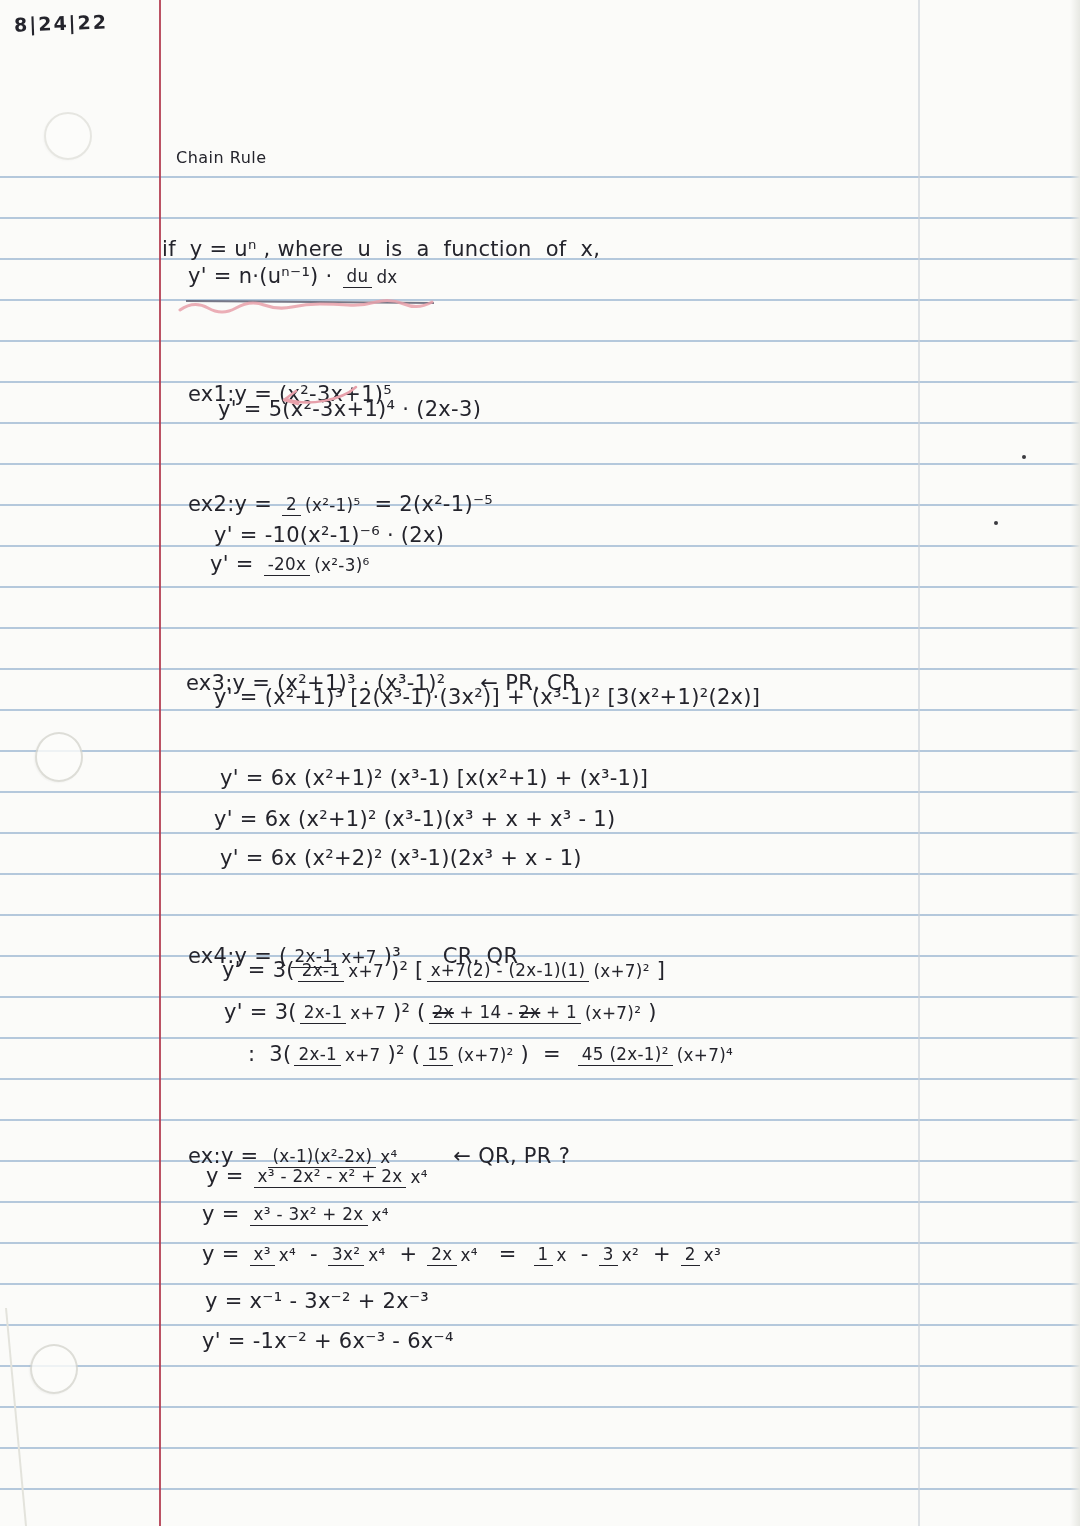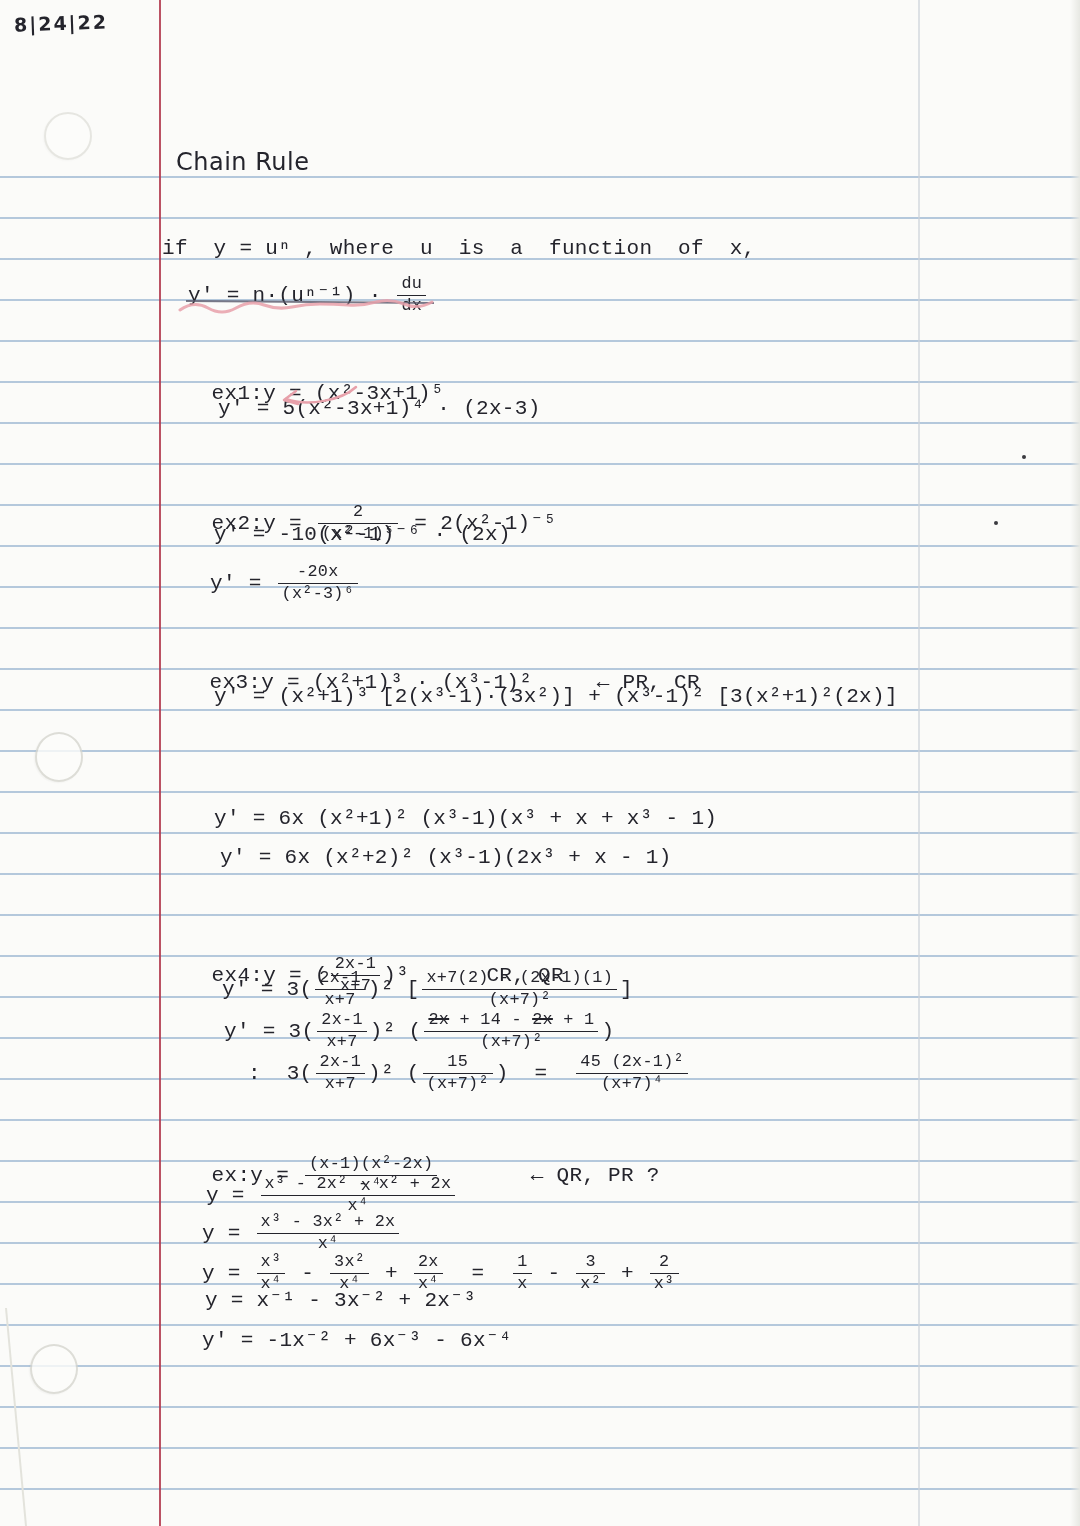--- a/index.html
+++ b/index.html
@@ -18,27 +18,27 @@
 
   .hole{position:absolute;border-radius:50%;border:2.5px solid #d6d6cf;background:#fdfdfb;
     box-shadow:-1px 1px 2px rgba(0,0,0,0.05);}
   .hole.h1{left:44px;top:112px;width:44px;height:44px;opacity:.55;}
   .hole.h2{left:35px;top:732px;width:44px;height:46px;opacity:.8;}
   .hole.h3{left:30px;top:1344px;width:44px;height:46px;opacity:.8;}
 
   .ink{color:#24242c;}
   .date{position:absolute;left:14px;top:12px;font-size:19px;font-weight:bold;letter-spacing:2px;
     transform:rotate(-2deg);}
-  .title{position:absolute;left:176px;top:148px;font-size:24px;letter-spacing:.5px;}
+  .title{position:absolute;left:176px;top:148px;font-size:16px;letter-spacing:.5px;}
 
-  .line{position:absolute;font-size:21px;letter-spacing:.3px;white-space:pre;line-height:1.25;font-family:Liberation Mono, monospace;}
+  .line{position:absolute;font-size:21px;letter-spacing:.3px;white-space:pre;line-height:1.25;}
   .label{}
 
-  .frac{display:inline-flex;flex-direction:column;align-items:center;vertical-align:middle;
-    font-size:.8em;line-height:1.25;margin:12px 3px;}
+  .frac{display:inline-flex;align-items:center;vertical-align:middle;
+    font-size:.8em;line-height:1.25;margin:4px 3px;}
   .frac .num{align-self:stretch;text-align:center;padding:0 4px;
     border-bottom:1.7px solid currentColor;}
   .frac .den{padding:0 4px;}
   s{text-decoration:line-through;text-decoration-thickness:1.8px;}
 
   .marks{position:absolute;left:0;top:0;pointer-events:none;}
   .dot{position:absolute;width:4px;height:4px;border-radius:50%;background:#3a3a40;}
 </style>
 </head>
 <body>
@@ -71,20 +71,21 @@
   <div class="line ink" style="left:160px;top:464px">
     <span class="label">ex2:</span><span>y = <span class="frac"><span class="num">2</span><span class="den">(x²-1)⁵</span></span> = 2(x²-1)⁻⁵</span>
   </div>
   <div class="line ink" style="left:214px;top:522px">y' = -10(x²-1)⁻⁶ · (2x)</div>
   <div class="line ink" style="left:210px;top:550px">y' = <span class="frac"><span class="num">-20x</span><span class="den">(x²-3)⁶</span></span></div>
 
   <div class="line ink" style="left:158px;top:644px">
     <span class="label">ex3:</span><span>y = (x²+1)³ · (x³-1)²     ← PR, CR</span>
   </div>
   <div class="line ink" style="left:214px;top:684px">y' = (x²+1)³ [2(x³-1)·(3x²)] + (x³-1)² [3(x²+1)²(2x)]</div>
+  <div class="line ink" style="left:220px;top:765px">y' = 6x (x²+1)² (x³-1) [x(x²+1) + (x³-1)]</div>
   <div class="line ink" style="left:214px;top:806px">y' = 6x (x²+1)² (x³-1)(x³ + x + x³ - 1)</div>
   <div class="line ink" style="left:220px;top:845px">y' = 6x (x²+2)² (x³-1)(2x³ + x - 1)</div>
 
   <div class="line ink" style="left:160px;top:916px">
     <span class="label">ex4:</span><span>y = (<span class="frac"><span class="num">2x-1</span><span class="den">x+7</span></span>)³      CR, QR</span>
   </div>
   <div class="line ink" style="left:222px;top:956px">y' = 3(<span class="frac"><span class="num">2x-1</span><span class="den">x+7</span></span>)² [<span class="frac"><span class="num">x+7(2) - (2x-1)(1)</span><span class="den">(x+7)²</span></span>]</div>
   <div class="line ink" style="left:224px;top:998px">y' = 3(<span class="frac"><span class="num">2x-1</span><span class="den">x+7</span></span>)² (<span class="frac"><span class="num"><s>2x</s> + 14 - <s>2x</s> + 1</span><span class="den">(x+7)²</span></span>)</div>
   <div class="line ink" style="left:248px;top:1040px">:  3(<span class="frac"><span class="num">2x-1</span><span class="den">x+7</span></span>)² (<span class="frac"><span class="num">15</span><span class="den">(x+7)²</span></span>)  =  <span class="frac"><span class="num">45 (2x-1)²</span><span class="den">(x+7)⁴</span></span></div>
 

